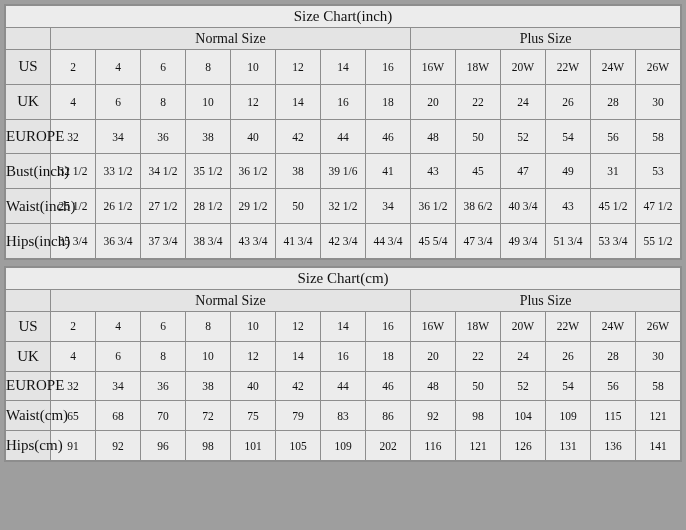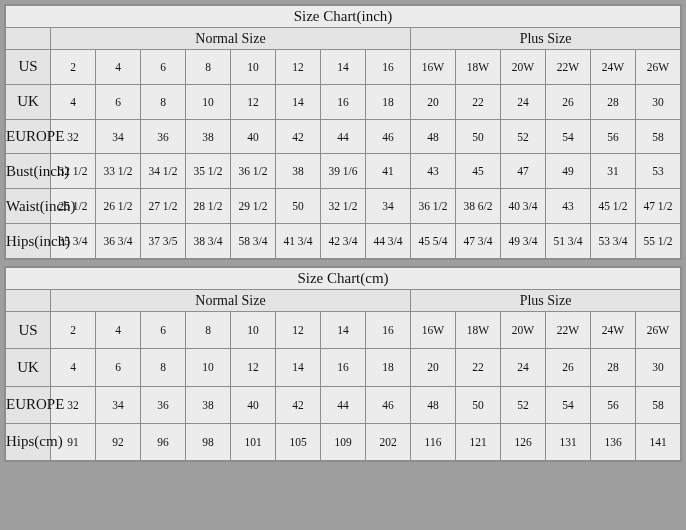--- a/index.html
+++ b/index.html
@@ -177,23 +177,23 @@
             <td class="val col-v">38 6/2</td>
             <td class="val col-v">40 3/4</td>
             <td class="val col-v">43</td>
             <td class="val col-v">45 1/2</td>
             <td class="val col-v">47 1/2</td>
           </tr>
           <tr>
             <td class="row-label col-label">Hips(inch)</td>
             <td class="val col-v">35 3/4</td>
             <td class="val col-v">36 3/4</td>
-            <td class="val col-v">37 3/5</td>
+            <td class="val col-v">37 3/4</td>
             <td class="val col-v">38 3/4</td>
-            <td class="val col-v">58 3/4</td>
+            <td class="val col-v">43 3/4</td>
             <td class="val col-v">41 3/4</td>
             <td class="val col-v">42 3/4</td>
             <td class="val col-v">44 3/4</td>
             <td class="val col-v">45 5/4</td>
             <td class="val col-v">47 3/4</td>
             <td class="val col-v">49 3/4</td>
             <td class="val col-v">51 3/4</td>
             <td class="val col-v">53 3/4</td>
             <td class="val col-v">55 1/2</td>
           </tr>
@@ -257,20 +257,37 @@
             <td class="val col-v">44</td>
             <td class="val col-v">46</td>
             <td class="val col-v">48</td>
             <td class="val col-v">50</td>
             <td class="val col-v">52</td>
             <td class="val col-v">54</td>
             <td class="val col-v">56</td>
             <td class="val col-v">58</td>
           </tr>
           <tr>
+            <td class="row-label col-label">Waist(cm)</td>
+            <td class="val col-v">65</td>
+            <td class="val col-v">68</td>
+            <td class="val col-v">70</td>
+            <td class="val col-v">72</td>
+            <td class="val col-v">75</td>
+            <td class="val col-v">79</td>
+            <td class="val col-v">83</td>
+            <td class="val col-v">86</td>
+            <td class="val col-v">92</td>
+            <td class="val col-v">98</td>
+            <td class="val col-v">104</td>
+            <td class="val col-v">109</td>
+            <td class="val col-v">115</td>
+            <td class="val col-v">121</td>
+          </tr>
+          <tr>
             <td class="row-label col-label">Hips(cm)</td>
             <td class="val col-v">91</td>
             <td class="val col-v">92</td>
             <td class="val col-v">96</td>
             <td class="val col-v">98</td>
             <td class="val col-v">101</td>
             <td class="val col-v">105</td>
             <td class="val col-v">109</td>
             <td class="val col-v">202</td>
             <td class="val col-v">116</td>

